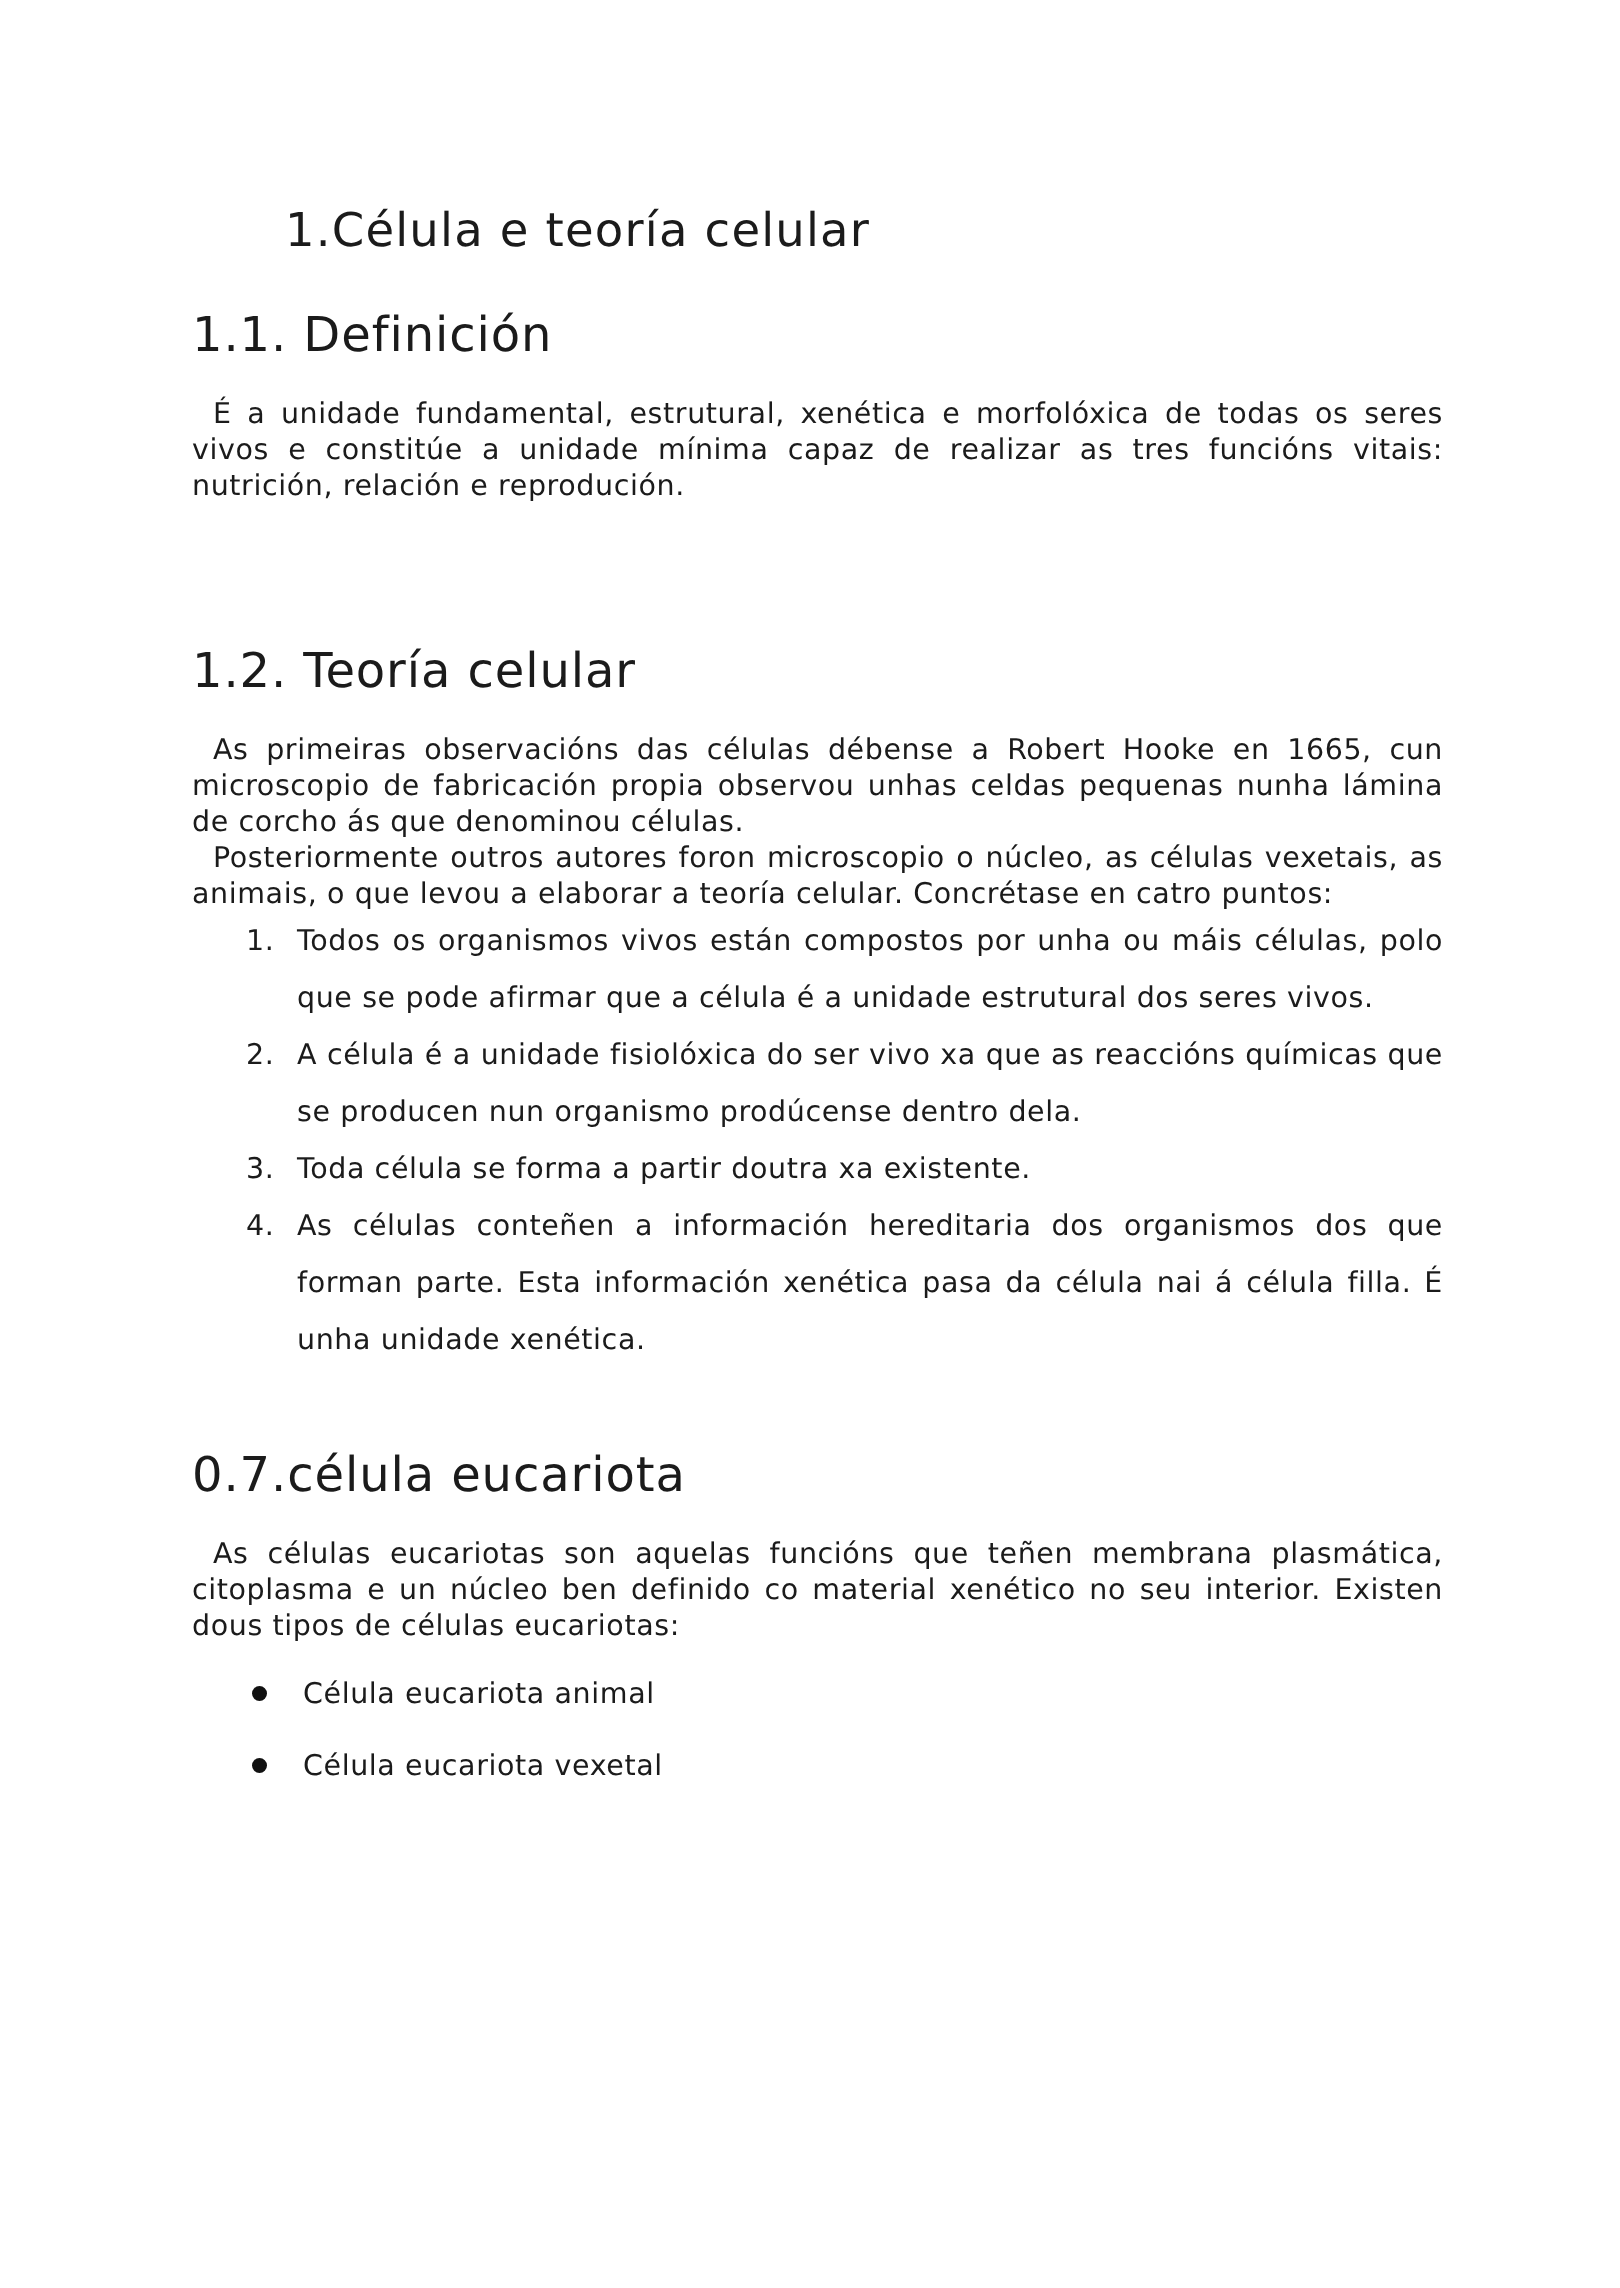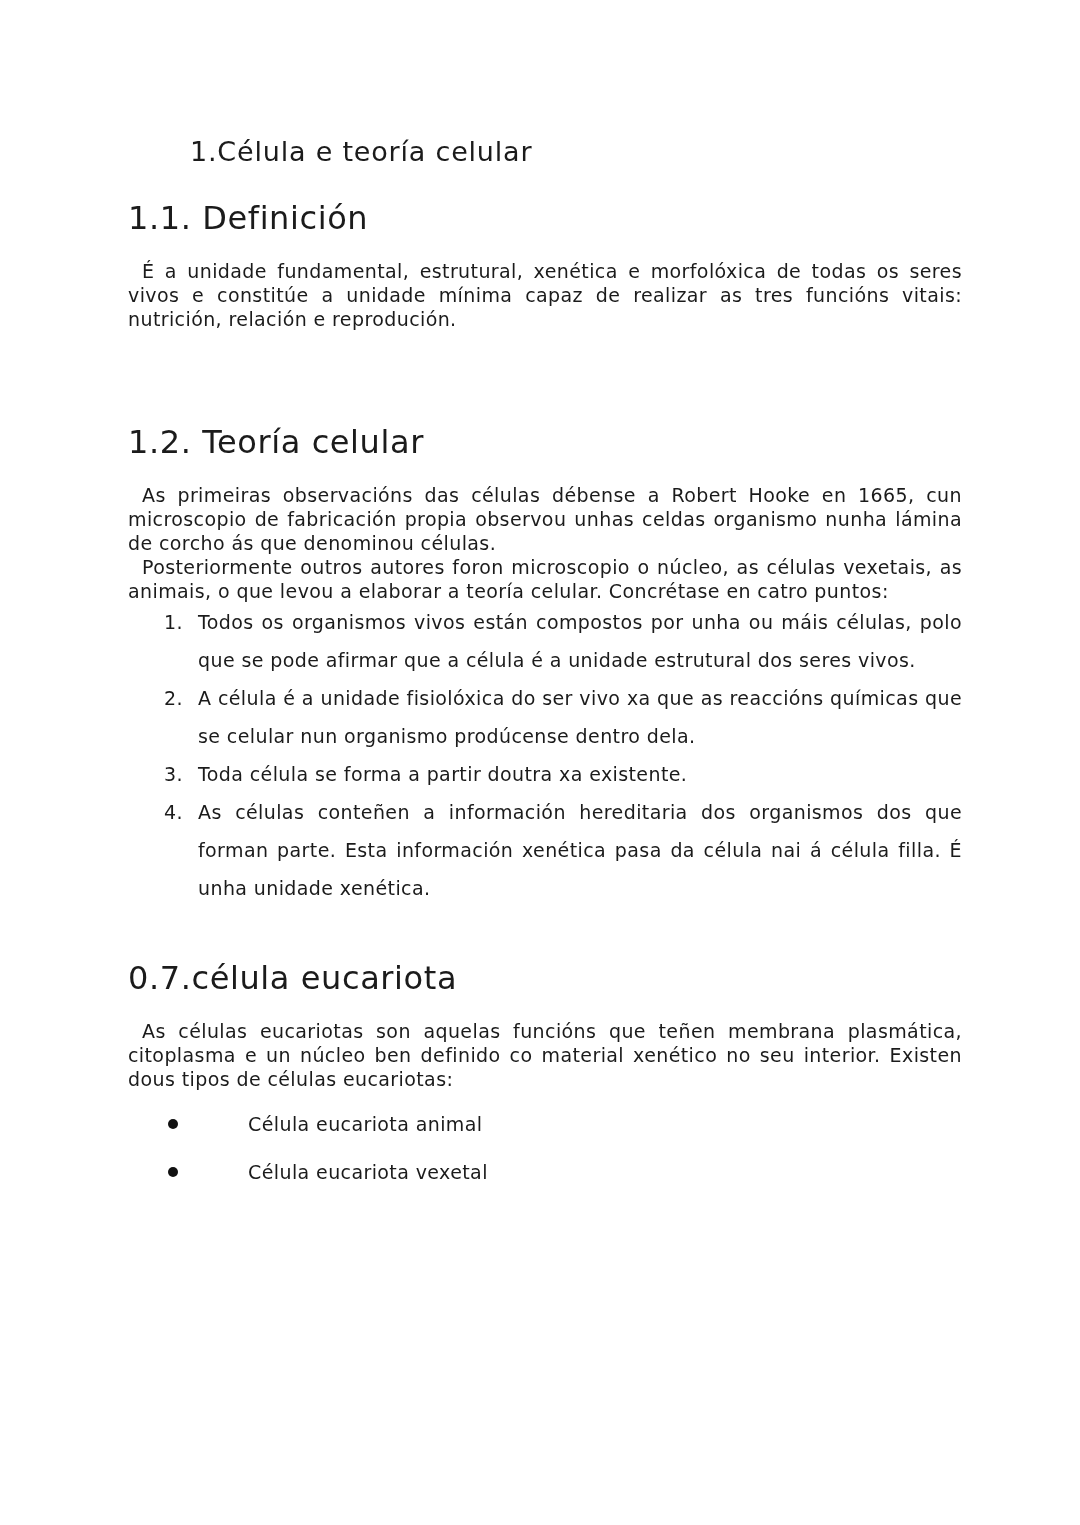--- a/index.html
+++ b/index.html
@@ -11,21 +11,21 @@
     font-family: cursive, "DejaVu Sans", sans-serif;
     overflow: hidden;
   }
   .page {
     box-sizing: border-box;
     width: 1080px;
     height: 1525px;
     padding: 136px 118px 0 128px;
   }
   .doc-title {
-    font-size: 27px;
+    font-size: 31px;
     font-weight: 400;
     letter-spacing: 0.8px;
     margin: 0 0 32px 62px;
   }
   .section-heading {
     font-size: 32px;
     font-weight: 400;
     letter-spacing: 0.6px;
     margin: 0 0 22px 0;
   }
@@ -57,21 +57,20 @@
     text-align: justify;
   }
   .bullet-list { margin: 14px 0 0 0; padding: 0; }
   .bullet-item {
     display: flex;
     align-items: center;
     font-size: 19px;
     line-height: 38px;
     letter-spacing: 0.4px;
     margin-top: 10px;
-    gap: 46px;
   }
   .bullet-dot {
     flex: none;
     width: 10px;
     height: 10px;
     border-radius: 50%;
     background: #111111;
     margin-left: 40px;
     margin-right: 24px;
   }
@@ -83,31 +82,31 @@
 
   <h1 class="doc-title">1.Célula e teoría celular</h1>
 
   <section class="section section-definicion">
     <h2 class="section-heading">1.1. Definición</h2>
     <p class="body-par">É a unidade fundamental, estrutural, xenética e morfolóxica de todas os seres vivos e constitúe a unidade mínima capaz de realizar as tres funcións vitais: nutrición, relación e reprodución.</p>
   </section>
 
   <section class="section section-teoria">
     <h2 class="section-heading">1.2. Teoría celular</h2>
-    <p class="body-par">As primeiras observacións das células débense a Robert Hooke en 1665, cun microscopio de fabricación propia observou unhas celdas organismo nunha lámina de corcho ás que denominou células.</p>
+    <p class="body-par">As primeiras observacións das células débense a Robert Hooke en 1665, cun microscopio de fabricación propia observou unhas celdas pequenas nunha lámina de corcho ás que denominou células.</p>
     <p class="body-par">Posteriormente outros autores foron microscopio o núcleo, as células vexetais, as animais, o que levou a elaborar a teoría celular. Concrétase en catro puntos:</p>
 
     <div class="num-list">
       <div class="num-item">
         <span class="num-marker">1.</span>
         <span class="num-text">Todos os organismos vivos están compostos por unha ou máis células, polo que se pode afirmar que a célula é a unidade estrutural dos seres vivos.</span>
       </div>
       <div class="num-item">
         <span class="num-marker">2.</span>
-        <span class="num-text">A célula é a unidade fisiolóxica do ser vivo xa que as reaccións químicas que se celular nun organismo prodúcense dentro dela.</span>
+        <span class="num-text">A célula é a unidade fisiolóxica do ser vivo xa que as reaccións químicas que se producen nun organismo prodúcense dentro dela.</span>
       </div>
       <div class="num-item">
         <span class="num-marker">3.</span>
         <span class="num-text">Toda célula se forma a partir doutra xa existente.</span>
       </div>
       <div class="num-item">
         <span class="num-marker">4.</span>
         <span class="num-text">As células conteñen a información hereditaria dos organismos dos que forman parte. Esta información xenética pasa da célula nai á célula filla. É unha unidade xenética.</span>
       </div>
     </div>

